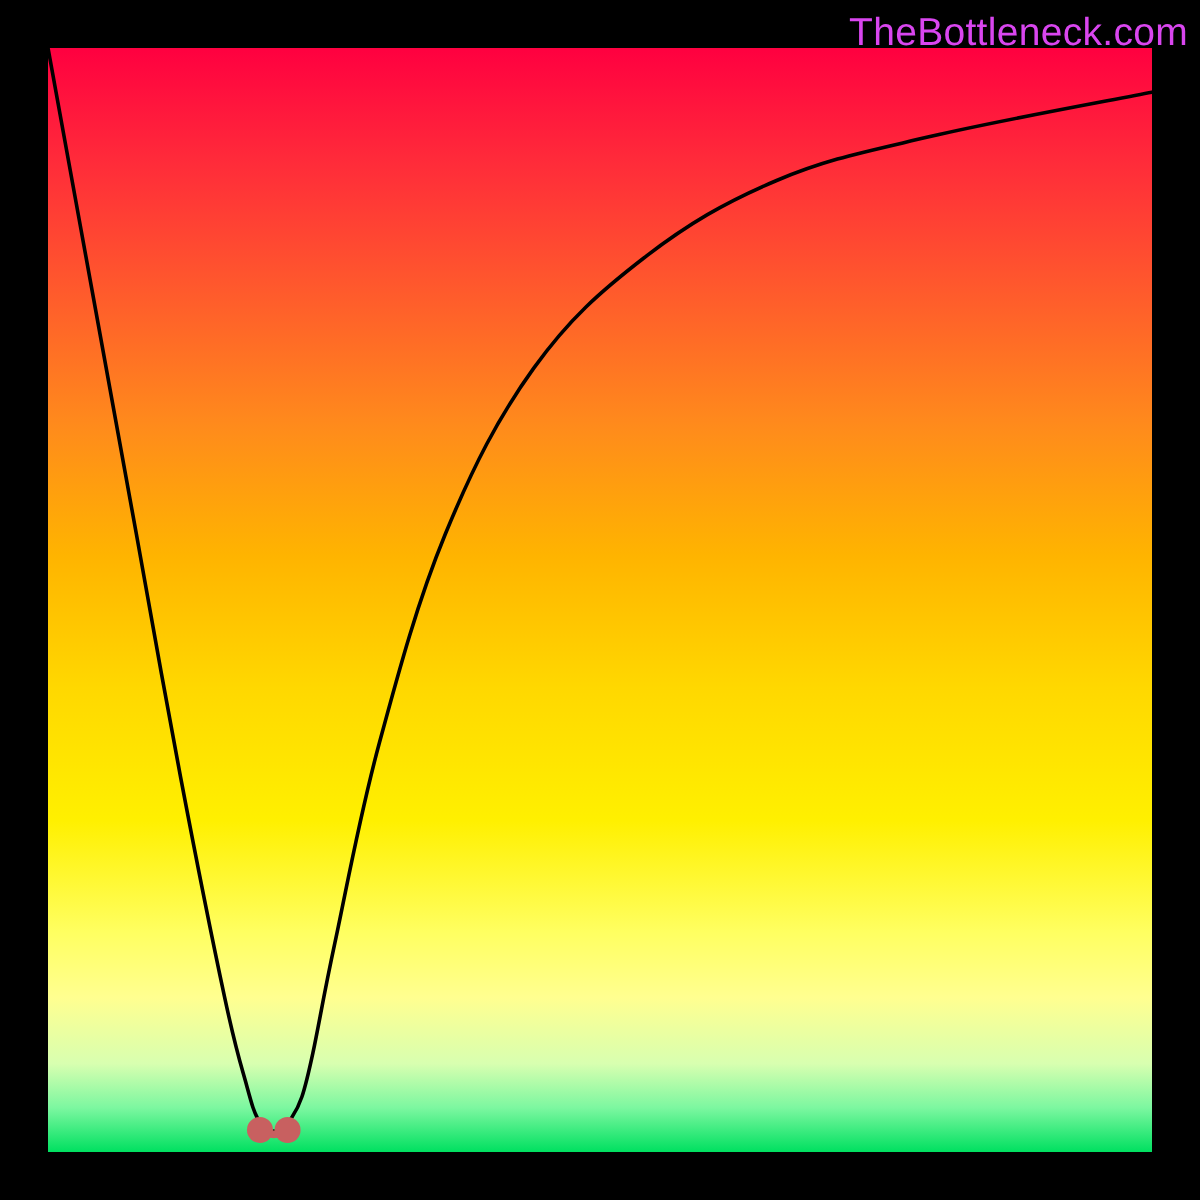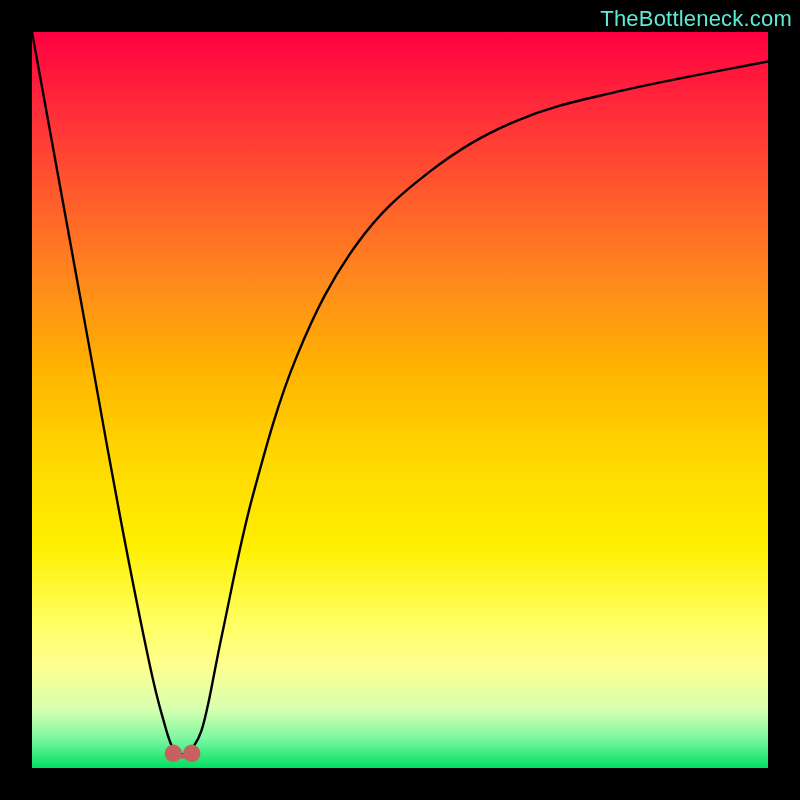--- a/index.html
+++ b/index.html
@@ -11,21 +11,21 @@
           #ff5a2c 22%,
           #ff8a1c 34%,
           #ffb400 46%,
           #ffd800 58%,
           #fff000 70%,
           #ffff60 80%,
           #ffff90 86%,
           #d8ffb0 92%,
           #7cf7a0 96%,
           #00e060 100%)}
-  .watermark{position:absolute;right:8px;top:6px;color:#5eead4;font-size:22px;font-weight:400;letter-spacing:0.2px}
+  .watermark{position:absolute;right:8px;top:6px;color:#d946ef;font-size:26px;font-weight:400;letter-spacing:0.2px}
   svg{position:absolute;left:0;top:0}
 </style>
 </head>
 <body>
 
 <div class="frame">
   <div class="plot">
     <svg id="plot-svg" width="736" height="736" viewBox="0 0 736 736">
         <path d="M0.00 0.00 C 5.30 29.15, 18.84 103.63, 29.44 161.92 C 40.04 220.21, 48.28 265.55, 58.88 323.84 C 69.48 382.13, 77.72 430.12, 88.32 485.76 C 98.92 541.40, 109.81 595.87, 117.76 632.96 C 125.71 670.05, 128.51 677.27, 132.48 691.84 C 136.45 706.41, 137.19 708.62, 139.84 713.92 C 142.49 719.22, 144.55 719.96, 147.20 721.28 C 149.85 722.60, 151.91 722.60, 154.56 721.28 C 157.21 719.96, 159.27 717.89, 161.92 713.92 C 164.57 709.95, 166.63 707.15, 169.28 699.20 C 171.93 691.25, 172.67 688.31, 176.64 669.76 C 180.61 651.21, 183.41 633.25, 191.36 596.16 C 199.31 559.07, 207.55 512.70, 220.80 463.68 C 234.05 414.66, 246.41 368.88, 264.96 323.84 C 283.51 278.80, 299.99 246.56, 323.84 213.44 C 347.69 180.32, 368.29 162.36, 397.44 139.84 C 426.59 117.32, 451.32 102.89, 485.76 88.32 C 520.20 73.75, 543.76 69.48, 588.80 58.88 C 633.84 48.28, 709.50 34.74, 736.00 29.44" fill="none" stroke="#000" stroke-width="2.4" stroke-linecap="round" stroke-linejoin="round"></path>
         <path d="M141.312 721.28 Q 150.512 727.28 159.712 721.28" fill="none" stroke="#c86060" stroke-width="5" stroke-linecap="round"></path>

